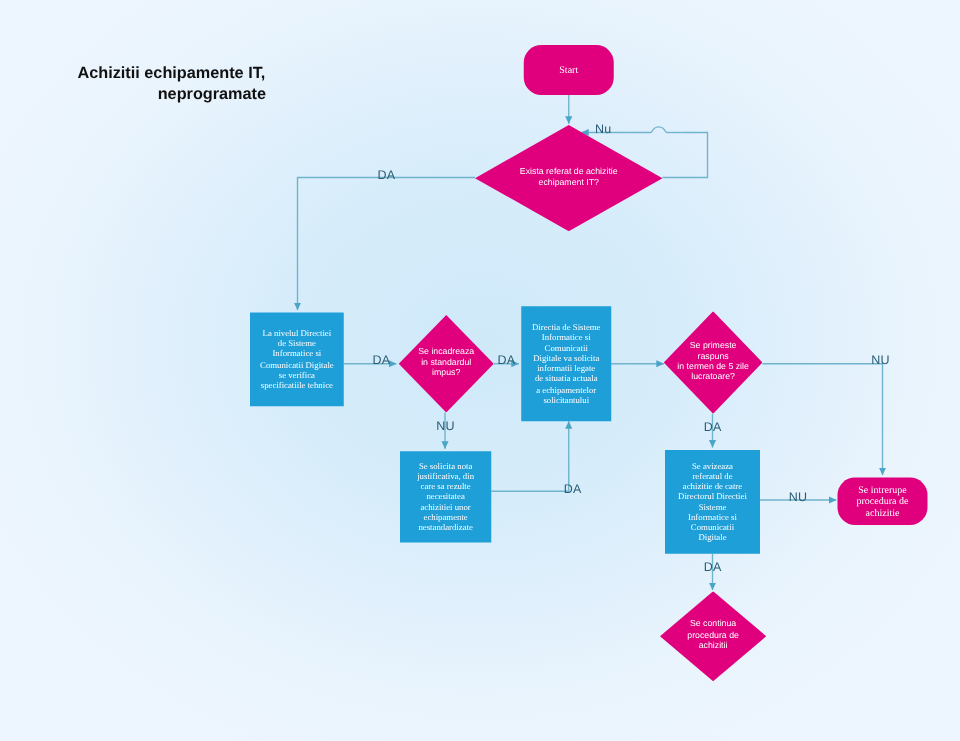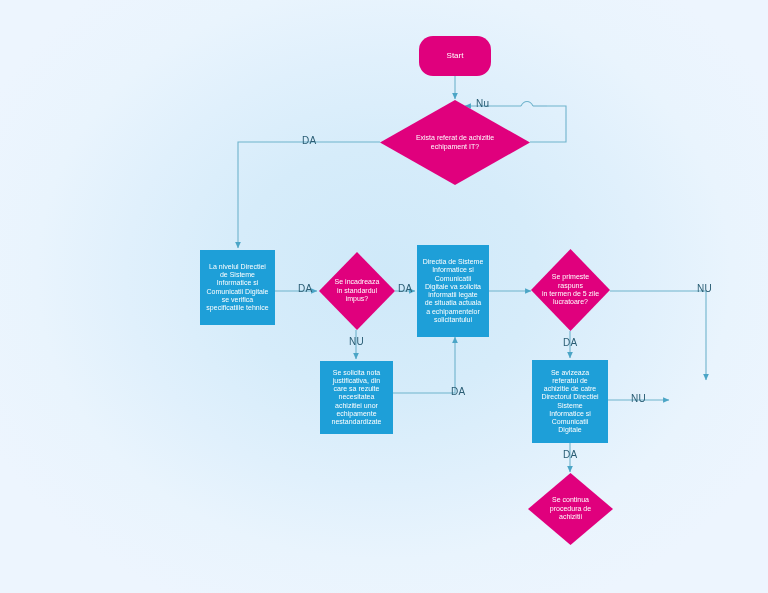--- a/index.html
+++ b/index.html
@@ -35,20 +35,21 @@
   .node {
     position: absolute;
     box-sizing: border-box;
     display: flex;
     align-items: center;
     justify-content: center;
     text-align: center;
     color: #ffffff;
     line-height: 1.18;
     white-space: pre-line;
+    font-family: Liberation Serif, serif;
   }
 
   
   .term {
     background: #e0007d;
     border-radius: 14px;
     font-size: 8px;
   }
   
   .proc {
@@ -105,20 +106,21 @@
     white-space: pre-line;
     text-align: left;
   }
   #title .l2 { display: block; text-align: center; }
 </style>
 </head>
 <body>
 
 <div id="canvas">
 
+  <div id="title"><span>Achizitii echipamente IT,</span><span class="l2">neprogramate</span></div>
 
   <svg id="edges" viewBox="0 0 768 593" xmlns="http://www.w3.org/2000/svg">
     <defs>
       <marker id="ah" markerWidth="7" markerHeight="7" refX="5.4" refY="3" orient="auto">
         <path d="M0,0.4 L5.6,3 L0,5.6 z" fill="#4ba5c6"></path>
       </marker>
     </defs>
     <g fill="none" stroke="#6fb3cc" stroke-width="1.1">
 
       <path d="M455,76 L455,99" marker-end="url(#ah)"></path>
@@ -209,20 +211,25 @@
     <span>Se avizeaza
 referatul de
 achizitie de catre
 Directorul Directiei
 Sisteme
 Informatice si
 Comunicatii
 Digitale</span>
   </div>
 
+  <div class="node term" style="left:670px; top:382px; width:72px; height:38px;">
+    <span>Se intrerupe
+procedura de
+achizitie</span>
+  </div>
 
   <div class="dec-wrap" style="left:528px; top:473px; width:85px; height:72px;">
     <div class="dec-shape"></div>
     <div class="dec-text">Se continua
 procedura de
 achizitii</div>
   </div>
 
   <div class="edge-label" style="left:474px; top:98px;">Nu</div>
 

